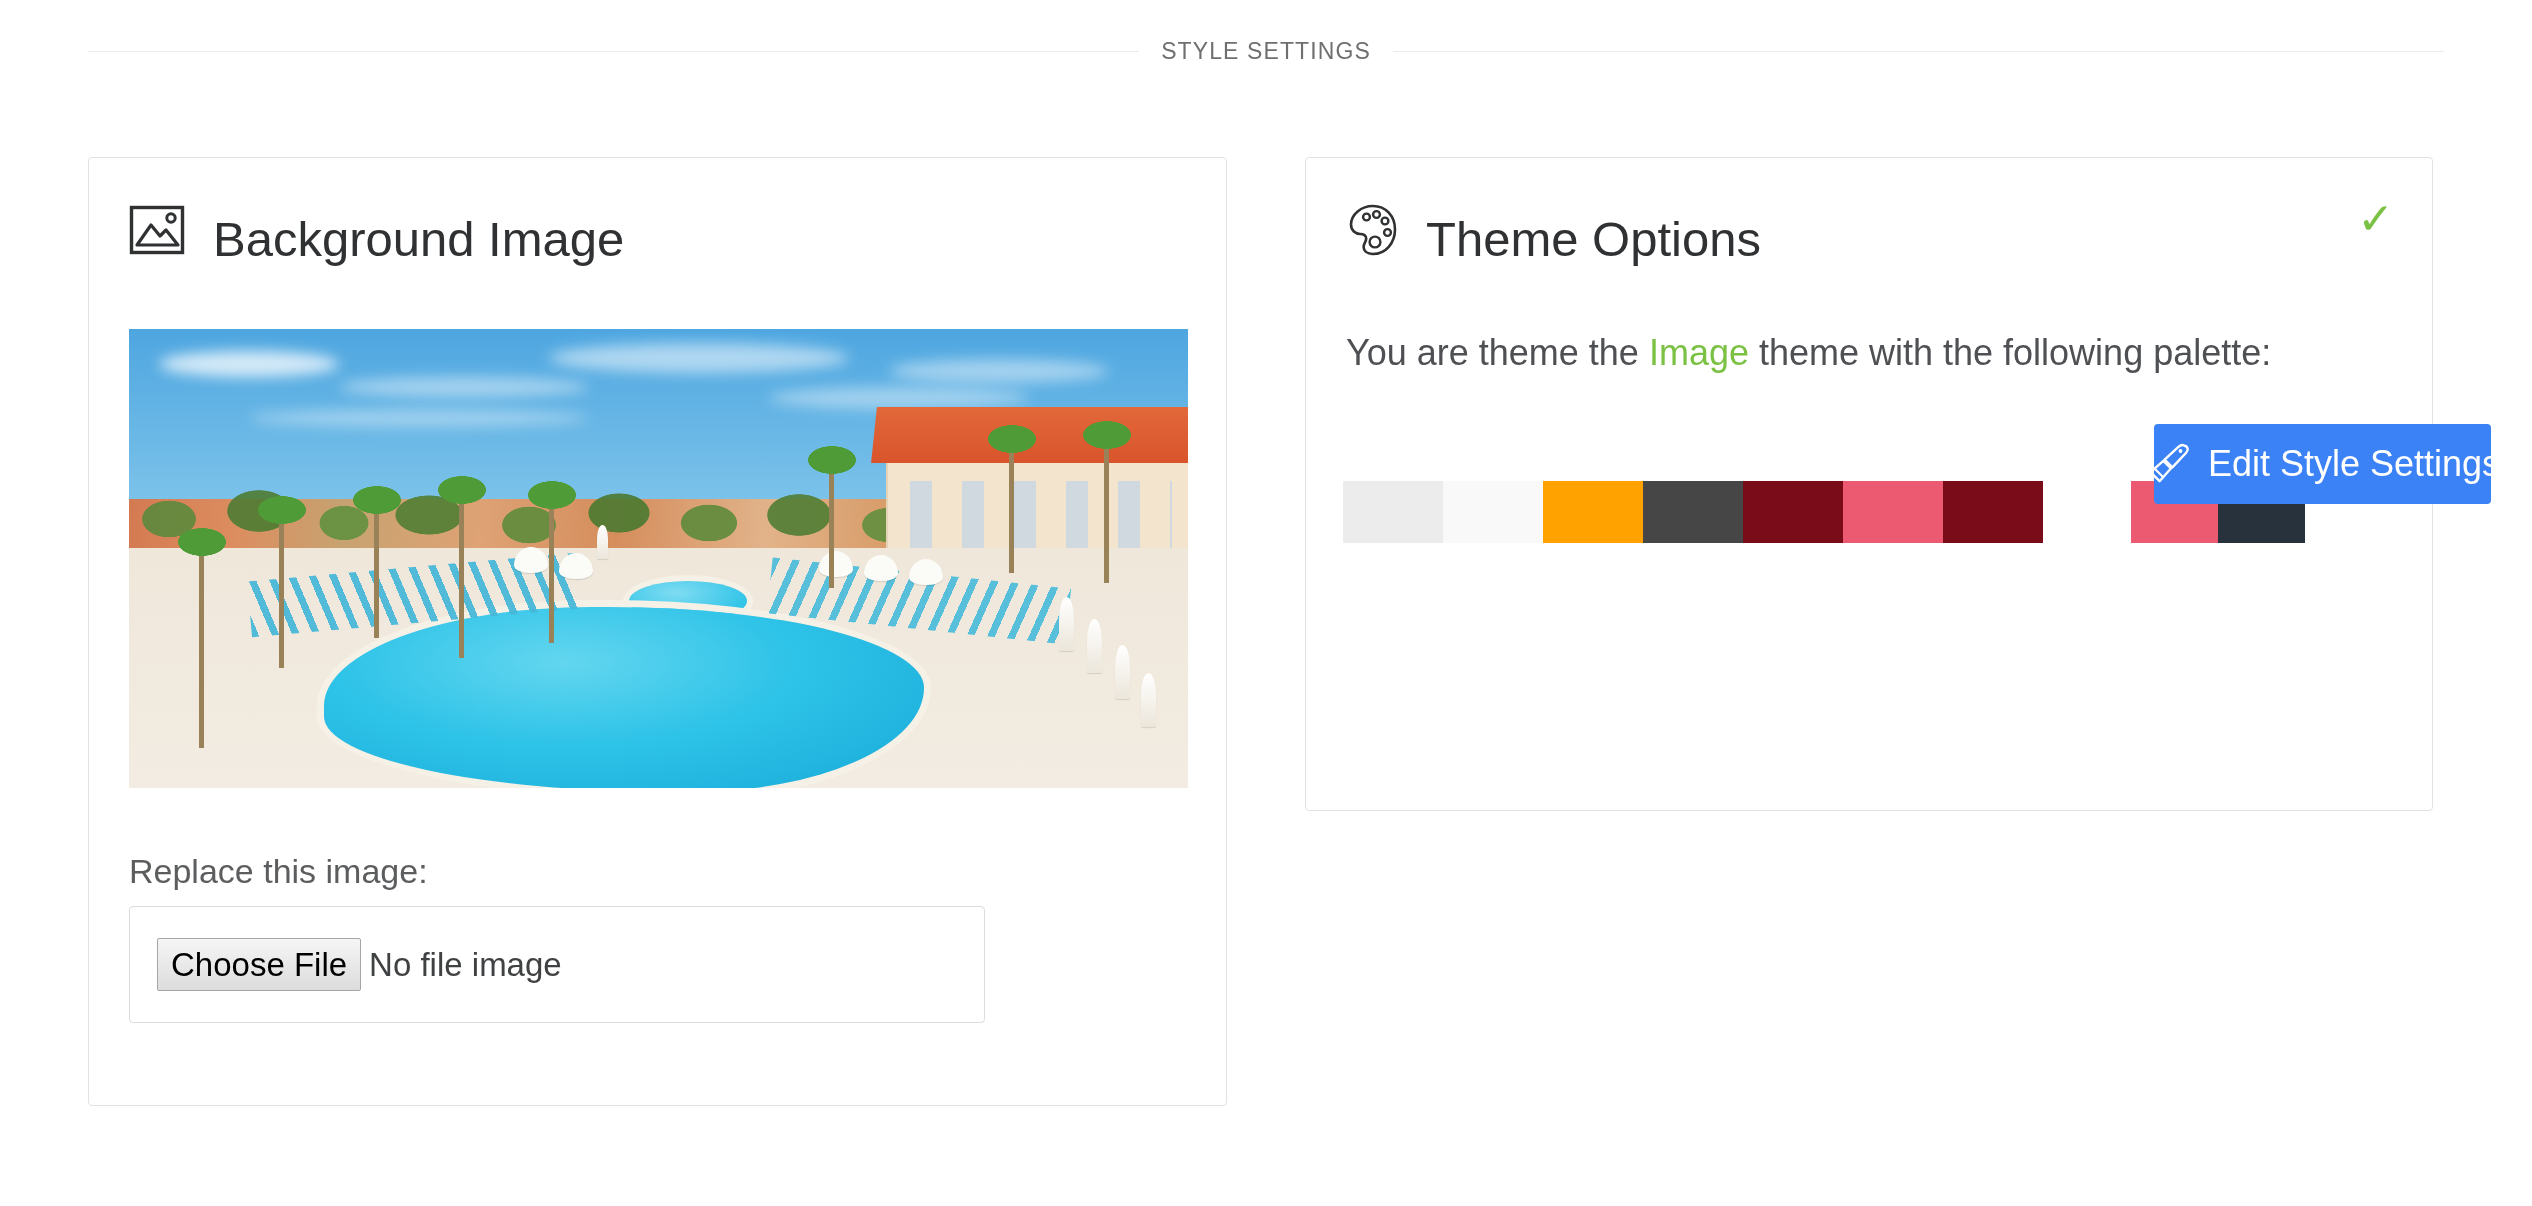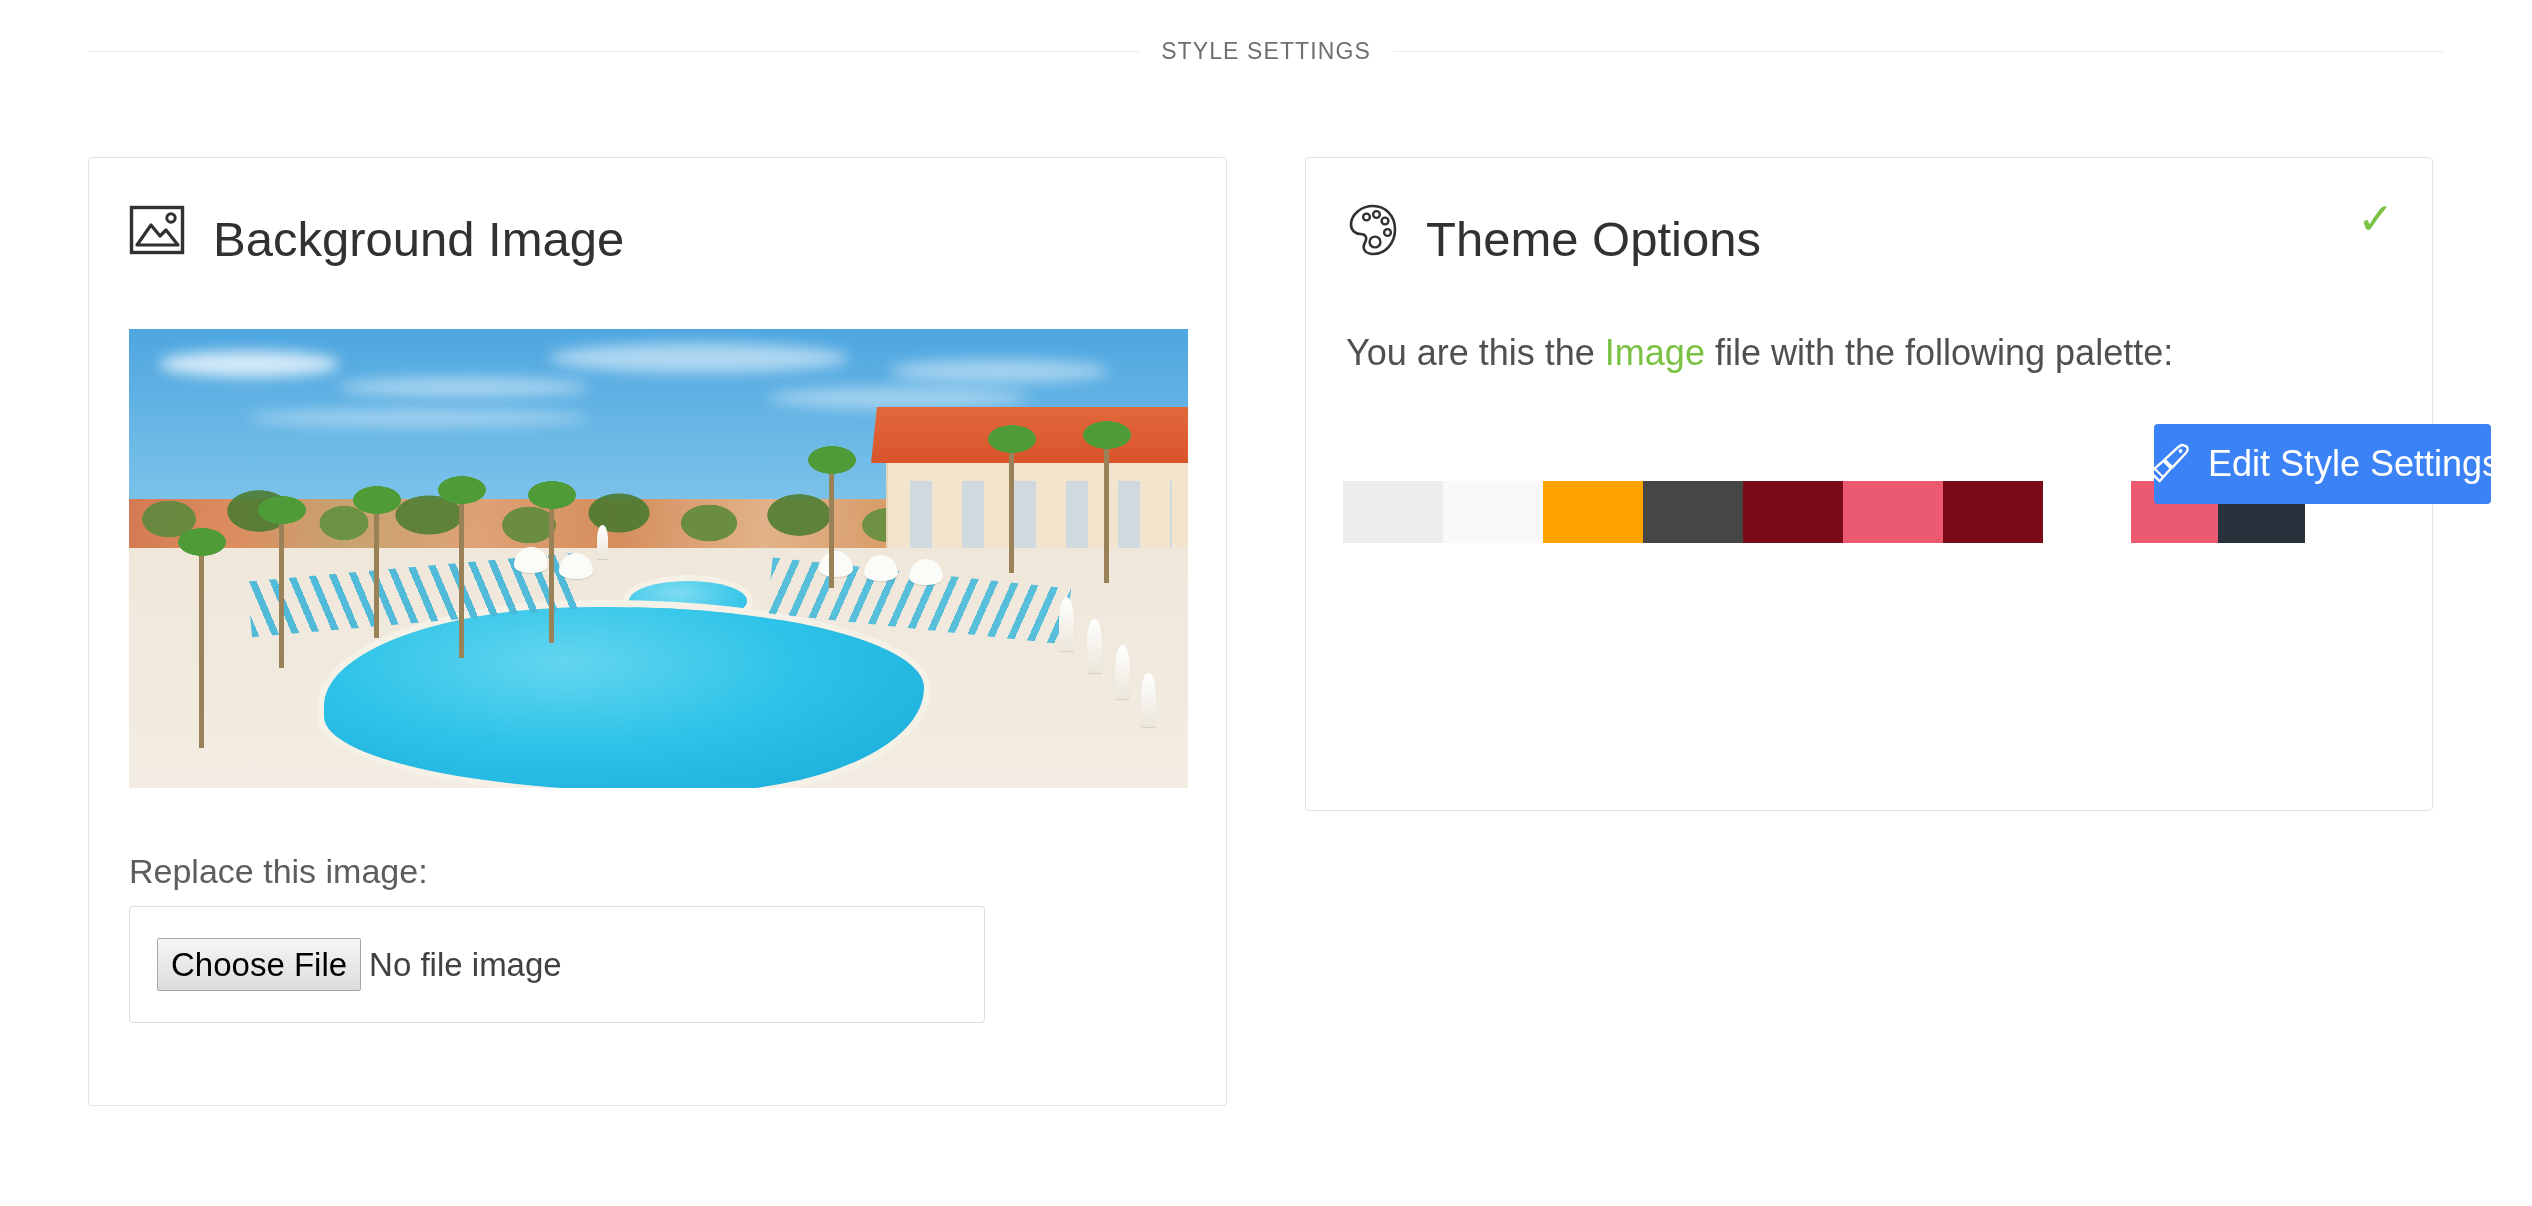--- a/index.html
+++ b/index.html
@@ -430,21 +430,21 @@
         <circle cx="39" cy="18" r="3.4" stroke="#2f3133" stroke-width="2.4"></circle>
         <circle cx="41.5" cy="29.5" r="3.4" stroke="#2f3133" stroke-width="2.4"></circle>
         <circle cx="29" cy="39" r="5.4" stroke="#2f3133" stroke-width="2.4"></circle>
       </svg>
     </span>
     <span class="card-title">Theme Options</span>
     <span class="check-mark" style="color: rgb(123, 193, 67);">✓</span>
   </div>
 
   <div class="theme-text">
-    <span>You are this the </span><span class="global">Image</span><span> file with the following palette:</span>
+    <span>You are theme the </span><span class="global">Image</span><span> theme with the following palette:</span>
   </div>
 
   <div class="palette-row">
     <div class="palette-group group-1">
       <div class="swatch" style="background:#ececec"></div>
       <div class="swatch" style="background:#f9f9f9"></div>
       <div class="swatch" style="background:#ffa200"></div>
       <div class="swatch" style="background:#464646"></div>
       <div class="swatch" style="background:#7a0c19"></div>
       <div class="swatch" style="background:#ec5a71"></div>

